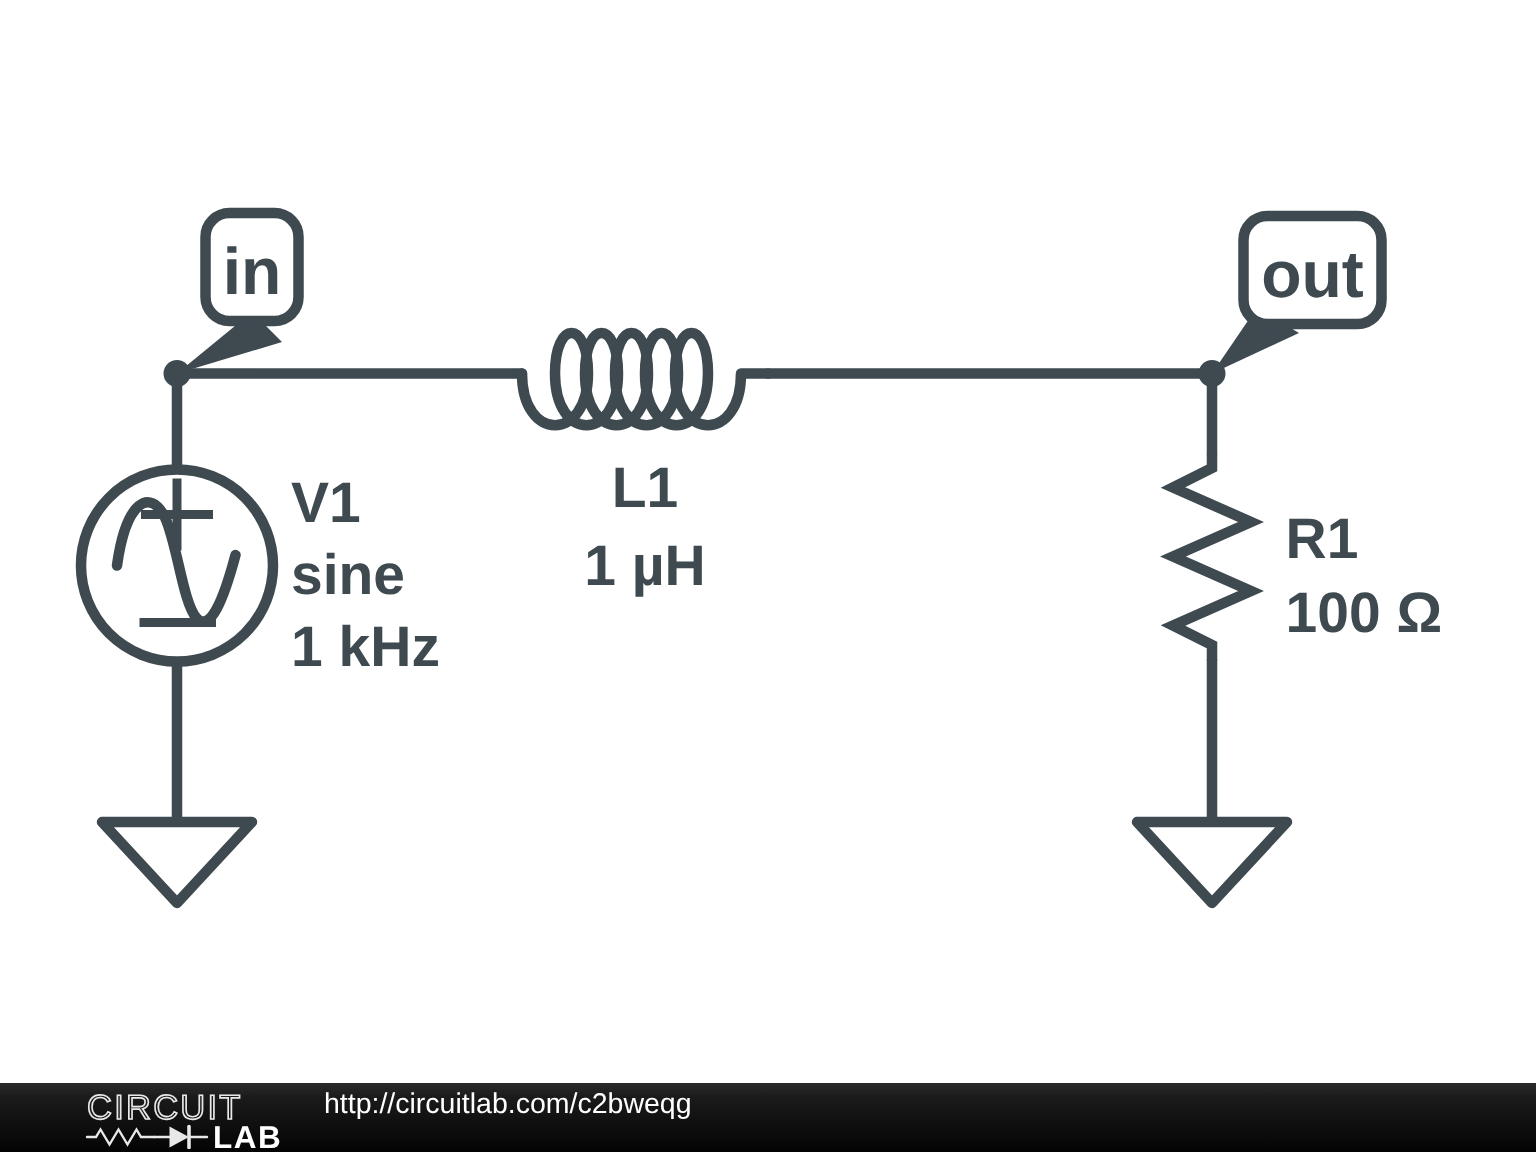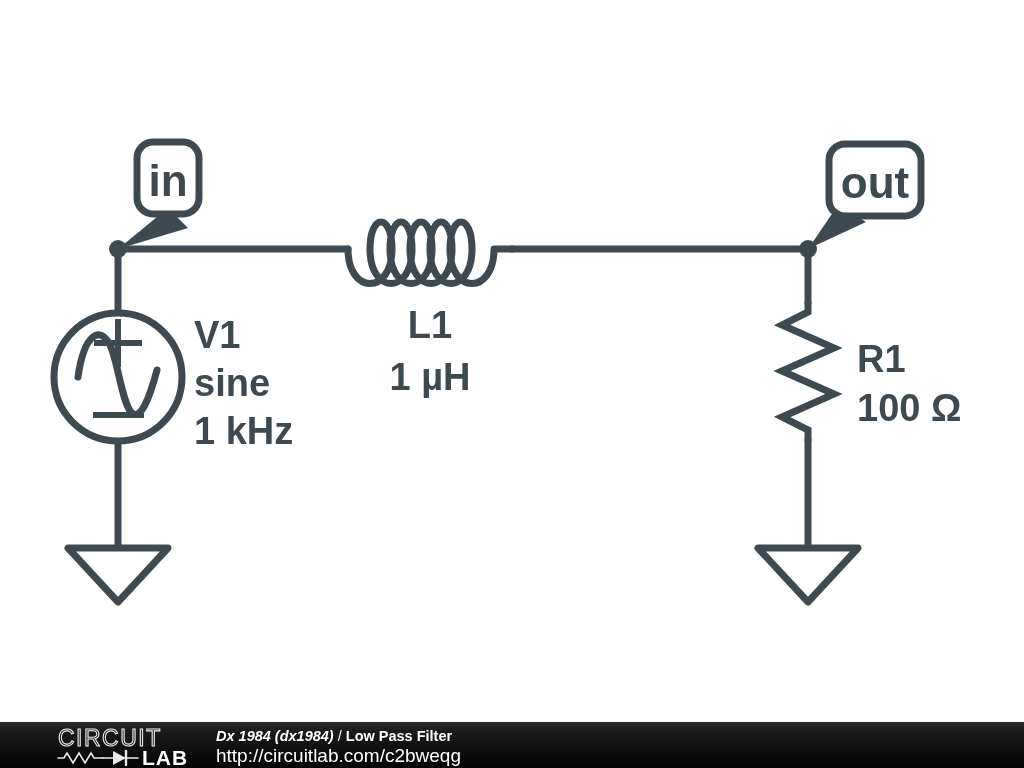--- a/index.html
+++ b/index.html
@@ -200,19 +200,16 @@
         <line x1="47" y1="32" x2="57" y2="32"></line>
         <line x1="70" y1="25" x2="70" y2="39" stroke-width="2.4"></line>
         <line x1="70" y1="32" x2="82" y2="32"></line>
       </g>
       <polygon points="57,25 70,32 57,39" fill="#e8e8e8"></polygon>
       <text x="86" y="39" font-family="Liberation Sans, sans-serif" font-size="21" font-weight="bold" letter-spacing="1" fill="#ffffff">LAB</text>
     </svg>
   </div>
 
   <div id="footer-text">
-    <div class="footer-line1">
-      <span class="author">Dx 1984 (dx1984)</span><span class="sep"> / </span><span class="title">Low Pass Filter</span>
-    </div>
     <div class="footer-line2">http://circuitlab.com/c2bweqg</div>
   </div>
 
 </div>
 
 </body></html>

